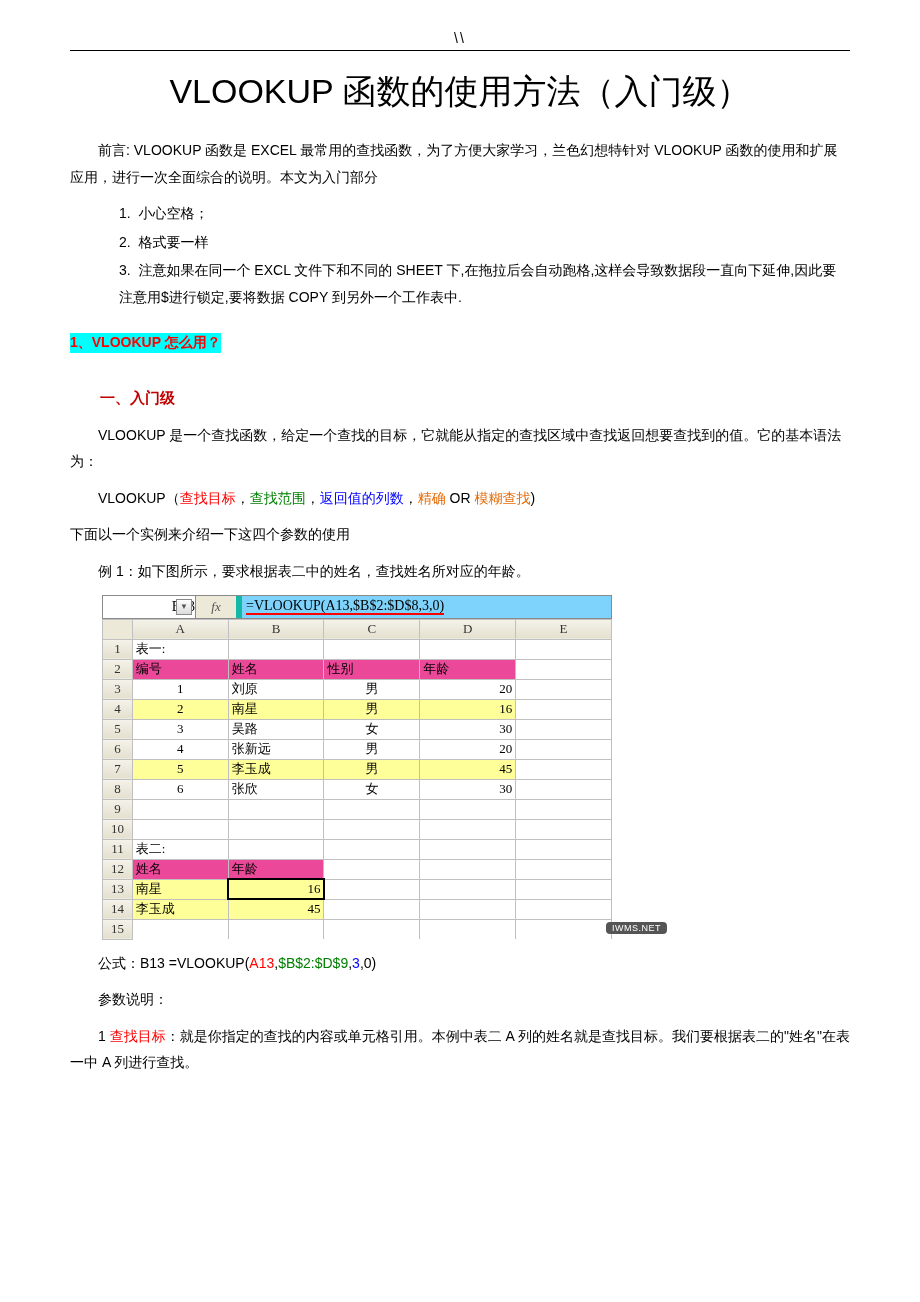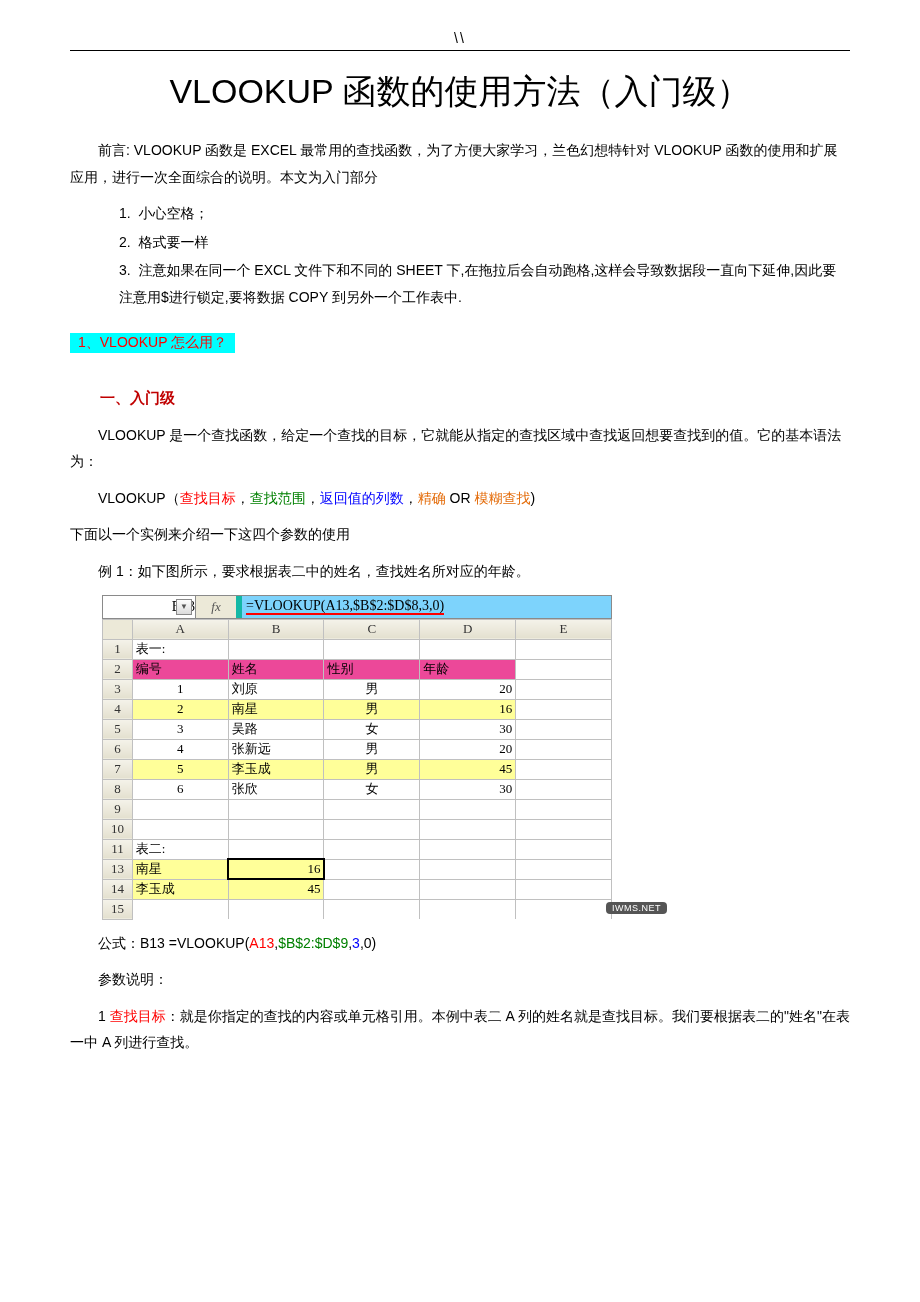--- a/index.html
+++ b/index.html
@@ -42,23 +42,23 @@
     margin: 0 0 14px 0;
     padding-left: 3.5em;
   }
   .list .li {
     margin-bottom: 2px;
   }
   .highlight-box {
     display: inline-block;
     background: #00ffff;
     color: #ff0000;
-    font-weight: normal;
-    font-size: 14px;
-    padding: 1px 8px;
+    font-weight: bold;
+    font-size: 14px;
+    padding: 1px 0;
     margin: 8px 0 14px 0;
   }
   .section-red {
     color: #c00000;
     font-weight: bold;
     font-size: 15px;
     text-indent: 2em;
     margin: 22px 0 14px 0;
   }
   .noindent {
@@ -330,20 +330,28 @@
           </tr>
       <tr>
             <th class="rowhead">11</th>
             <td>表二:</td>
             <td></td>
             <td></td>
             <td></td>
             <td></td>
           </tr>
       <tr>
+            <th class="rowhead">12</th>
+            <td class="hdr">姓名</td>
+            <td class="hdr">年龄</td>
+            <td></td>
+            <td></td>
+            <td></td>
+          </tr>
+      <tr>
             <th class="rowhead">13</th>
             <td class="yellow">南星</td>
             <td class="r yellow sel">16</td>
             <td></td>
             <td></td>
             <td></td>
           </tr>
       <tr>
             <th class="rowhead">14</th>
             <td class="yellow">李玉成</td>

